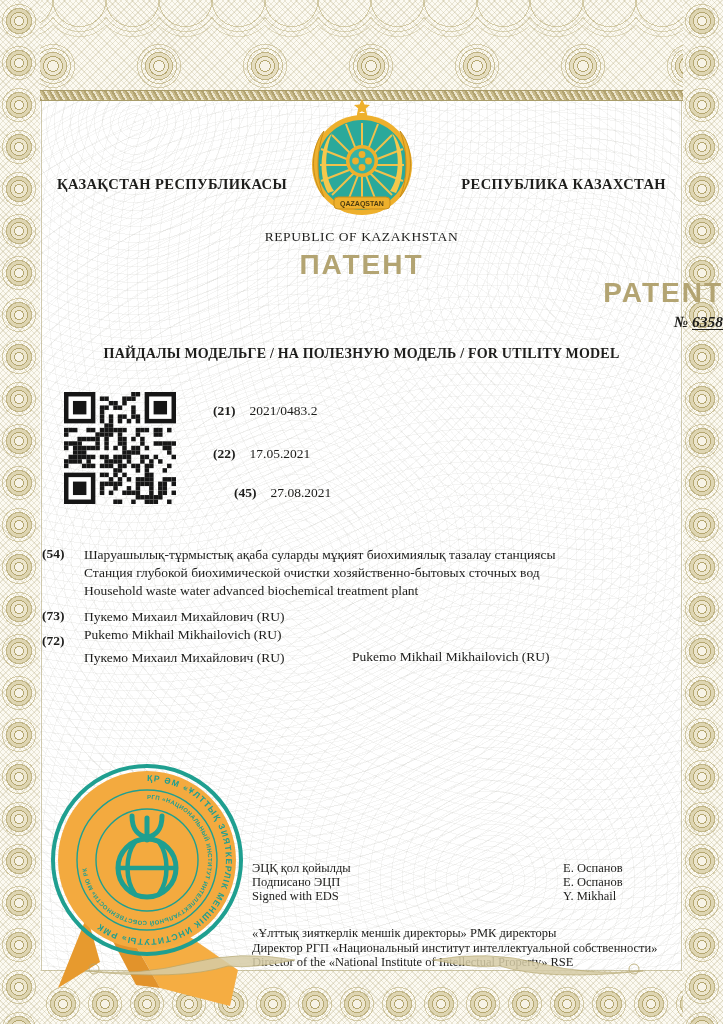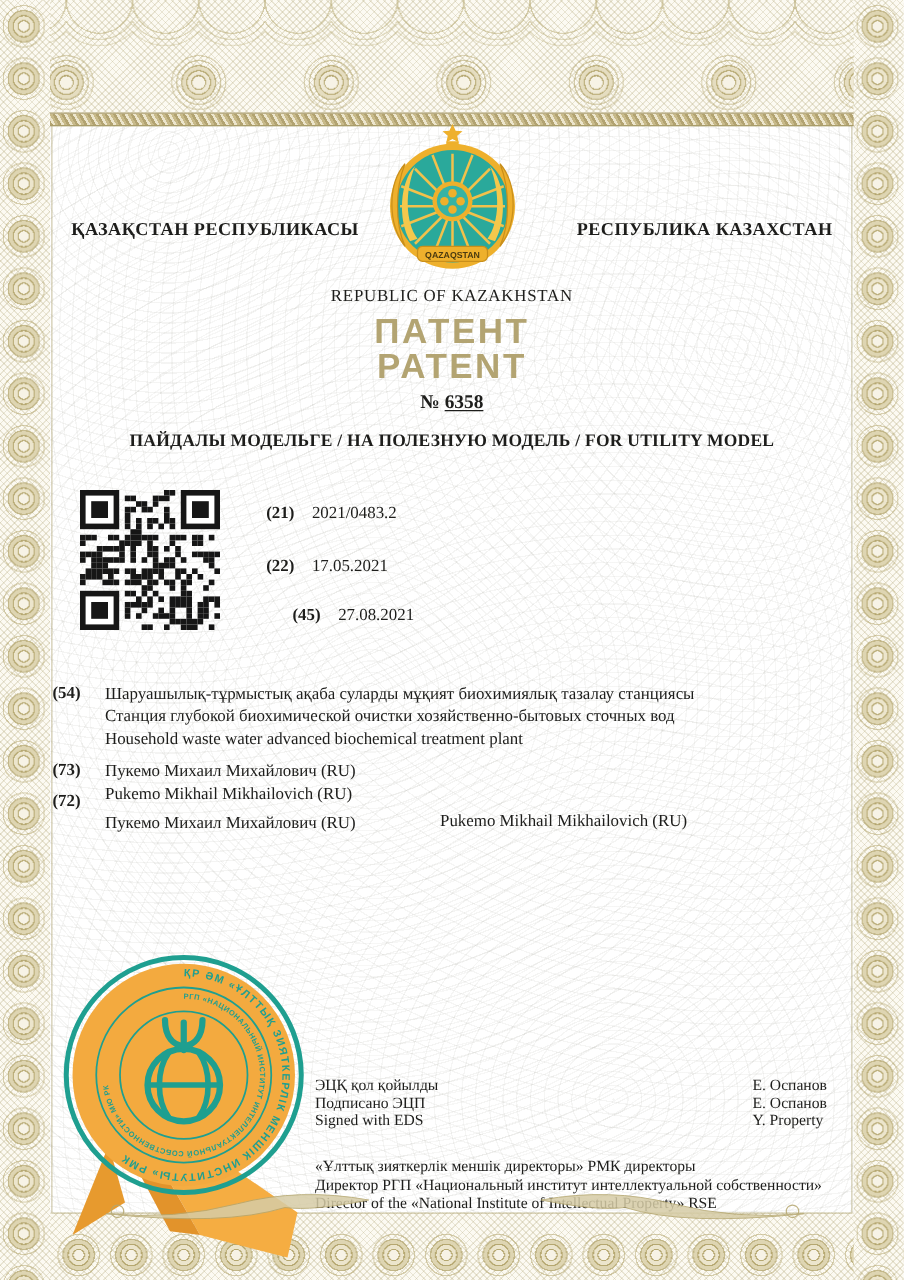--- a/index.html
+++ b/index.html
@@ -46,21 +46,21 @@
       background:repeating-linear-gradient(60deg,#b2a371 0 2px,#ece5cc 2px 4px,#c8ba8a 4px 6px);
       border-top:1px solid #a99b69;border-bottom:1px solid #a99b69;}
   .inner-frame{position:absolute;left:41px;right:41px;top:100px;bottom:53px;
       border:1px solid rgba(170,158,108,.55);pointer-events:none;}
 
   
   .country{font-weight:bold;font-size:14.5px;letter-spacing:.4px;top:176px;}
   .country-en{font-weight:normal;font-size:13.5px;letter-spacing:.6px;width:100%;text-align:center;top:229px;}
   .bigword{width:100%;text-align:center;font-family:"Liberation Sans","DejaVu Sans",sans-serif;
       font-weight:bold;font-size:28px;letter-spacing:2px;color:var(--accent-tan,#b3a472);line-height:27px;}
-  .number{width:100%;text-align:center;font-weight:bold;font-size:15.5px;top:313px;}
+  .number{width:100%;text-align:right;font-weight:bold;font-size:15.5px;top:313px;font-style:italic;}
   .number u{text-decoration:underline;text-underline-offset:2px;}
   .subtitle{width:100%;text-align:center;font-weight:bold;font-size:14px;letter-spacing:.2px;top:346px;}
   .field-code{font-weight:bold;font-size:13.5px;}
   .field-val{font-size:13.5px;}
   .sec-code{position:absolute;left:42px;font-weight:bold;font-size:13.5px;}
   .sec-body{position:absolute;left:84px;font-size:13.5px;line-height:18.2px;}
   .sig-label{font-size:12.5px;line-height:14.2px;}
   .director{font-size:12.5px;line-height:14.6px;}
   .fl{position:absolute;opacity:.85;}
 </style>
@@ -106,21 +106,21 @@
     </g>
     <rect x="26" y="98" width="56" height="12" rx="4" fill="#eeb02c" stroke="#c98f1b" stroke-width="1"></rect>
     <text x="54" y="107" text-anchor="middle" font-size="7" font-weight="bold" font-family="Liberation Sans, DejaVu Sans, sans-serif" fill="#4a3a10">QAZAQSTAN</text>
   </svg>
 
   <div class="abs country" style="right:57px;">РЕСПУБЛИКА КАЗАХСТАН</div>
   <div class="abs country" style="left:57px;">ҚАЗАҚСТАН РЕСПУБЛИКАСЫ</div>
   <div class="abs country-en">REPUBLIC OF KAZAKHSTAN</div>
 
   <div class="abs bigword" style="top:251px;">ПАТЕНТ</div>
-  <div class="abs bigword" style="top:279px;">PATENT</div>
+  <div class="abs bigword" style="top:279px;text-align:right;">PATENT</div>
   <div class="abs number">
     <span>№</span>
     <u>6358</u>
   </div>
   <div class="abs subtitle">ПАЙДАЛЫ МОДЕЛЬГЕ / НА ПОЛЕЗНУЮ МОДЕЛЬ / FOR UTILITY MODEL</div>
 
   <svg class="abs" style="left:64px;top:392px;" width="112" height="112" viewBox="0 0 112 112">
       <rect x="67.2" y="0" width="4.48" height="4.48" fill="#161616"></rect>
       <rect x="71.68" y="0" width="4.48" height="4.48" fill="#161616"></rect>
       <rect x="35.84" y="4.48" width="4.48" height="4.48" fill="#161616"></rect>
@@ -399,24 +399,24 @@
       <line x1="105" y1="62" x2="105" y2="84" stroke-width="5"></line>
       <path d="M90,60 C90,74 97,80 105,81 M120,60 C120,74 113,80 105,81" stroke-width="5"></path>
     </g>
   </svg>
 
   <div class="abs" style="left:252px;top:861px;">
     <div class="sig-label">ЭЦҚ қол қойылды</div>
     <div class="sig-label">Подписано ЭЦП</div>
     <div class="sig-label">Signed with EDS</div>
   </div>
-  <div class="abs" style="left:563px;top:861px;margin-left:39px;">
+  <div class="abs" style="left:563px;top:861px;">
     <div class="sig-label">Е. Оспанов</div>
     <div class="sig-label">Е. Оспанов</div>
-    <div class="sig-label">Y. Property</div>
+    <div class="sig-label">Y. Mikhail</div>
   </div>
   <div class="abs" style="left:252px;top:926px;">
     <div class="director">«Ұлттық зияткерлік меншік директоры» РМК директоры</div>
     <div class="director">Директор РГП «Национальный институт интеллектуальной собственности»</div>
     <div class="director">Director of the «National Institute of Intellectual Property» RSE</div>
   </div>
 
   <svg class="fl" style="left:80px;top:945px;" width="220" height="34" viewBox="0 0 220 34">
     <path d="M5,26 Q60,31 110,18 Q160,5 215,15 Q170,24 148,21 Q100,36 5,26 Z" fill="#d6cca6" stroke="#b5a770" stroke-width=".8"></path>
     <circle cx="14" cy="24" r="5" fill="none" stroke="#b5a770" stroke-width="1"></circle>

